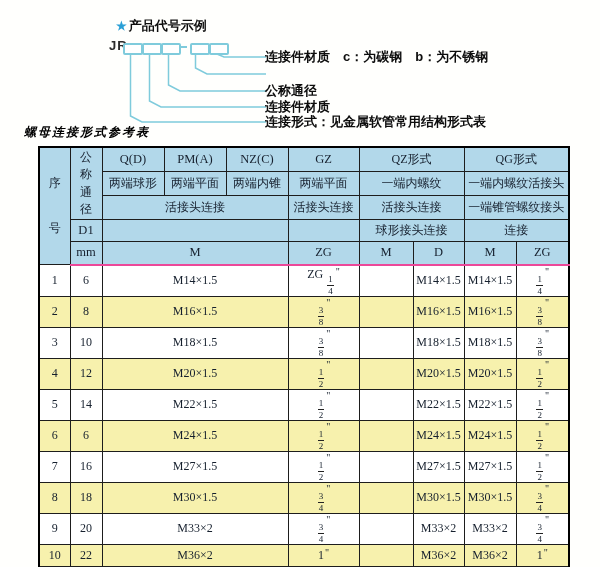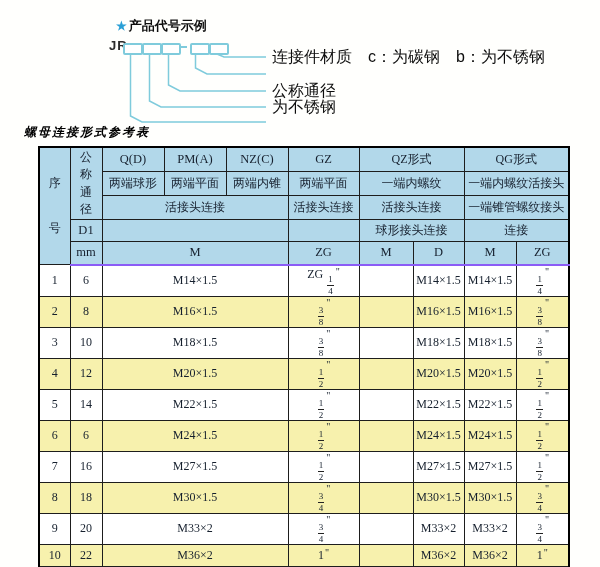--- a/index.html
+++ b/index.html
@@ -8,36 +8,36 @@
 
   
   .diagram{position:absolute;left:0;top:0;width:600px;height:126px;}
   .diagram-title{position:absolute;left:116px;top:17px;font-size:13px;font-weight:bold;color:#0d0d0d;}
   .diagram-title .star{color:#2a9fd6;margin-right:2px;font-size:12px;}
   .code-prefix{position:absolute;left:109px;top:38px;font-size:13px;font-weight:bold;color:#2b2b2b;
                font-family:"Liberation Sans",sans-serif;letter-spacing:1px;}
   .code-box{position:absolute;top:43px;width:16px;height:8px;border:2px solid #7fcbdc;border-radius:2px;background:#fff;}
   .code-dash{position:absolute;top:46px;width:7px;height:2px;background:#7fcbdc;}
   .connector-svg{position:absolute;left:0;top:0;width:600px;height:126px;}
-  .code-label{position:absolute;left:272px;height:16px;line-height:16px;font-size:16px;
-              font-weight:normal;color:#0d0d0d;white-space:nowrap;}
+  .code-label{position:absolute;left:265px;height:16px;line-height:16px;font-size:13px;
+              font-weight:bold;color:#0d0d0d;white-space:nowrap;}
 
   
   .table-title{position:absolute;left:24px;top:124px;font-size:12px;font-weight:bold;font-style:italic;
                color:#000;font-family:"Liberation Serif",serif;letter-spacing:2px;}
 
   
   .ref-table{position:absolute;left:38px;top:146px;border-collapse:collapse;table-layout:fixed;
              width:530px;border:2px solid #000;}
   .ref-table td{border:1px solid #1d1d1d;text-align:center;vertical-align:middle;padding:0;
                 overflow:hidden;color:#16202e;}
   .ref-table .hdr td{background:#b2d8ea;font-size:12px;}
   .ref-table .hdr .lat{font-family:"Liberation Serif",serif;font-size:12.5px;}
   .hr-a{height:24px;} .hr-b{height:24px;} .hr-c{height:24px;} .hr-d{height:20px;} .hr-e{height:20px;}
-  .hdr-last td{border-bottom:2px solid #8b5cf6;margin-left:23px;}
+  .hdr-last td{border-bottom:2px solid #ec4899;margin-left:23px;}
   .ref-table tbody td{font-family:"Liberation Serif",serif;font-size:12px;height:21.6px;background:#fff;}
   .ref-table tbody tr.alt td{background:#f7f1ad;}
   [data-vspread]{display:flex;flex-direction:column;justify-content:space-evenly;align-items:center;
                  height:100%;font-size:12px;}
   td.vcell{padding:0;}
   .frac{display:inline-flex;flex-direction:column;vertical-align:-4px;line-height:1;
         font-size:9px;margin:0 1px;}
   .frac .fn{border-bottom:1px solid #222;padding:0 1px 1px;}
   .frac .fd{padding-top:1px;}
   .inch{font-size:10px;vertical-align:3px;margin-left:1px;}
@@ -64,21 +64,22 @@
 
     <div class="code-box" style="left:123px"></div>
     <div class="code-box" style="left:142px"></div>
     <div class="code-box" style="left:161px"></div>
     <div class="code-dash" style="left:180px"></div>
     <div class="code-box" style="left:190px"></div>
     <div class="code-box" style="left:209px"></div>
 
     <div class="code-label" style="top:49px">连接件材质　c：为碳钢　b：为不锈钢</div>
     <div class="code-label" style="top:83px">公称通径</div>
-    <div class="code-label" style="top:99px">为不锈钢</div>
+    <div class="code-label" style="top:99px">连接件材质</div>
+    <div class="code-label" style="top:114px">连接形式：见金属软管常用结构形式表</div>
   </div>
 
   <div class="table-title">螺母连接形式参考表</div>
 
   <table class="ref-table">
     <colgroup>
       <col style="width:31px">
         <col style="width:32px">
       <col style="width:62px">
         <col style="width:62px">

